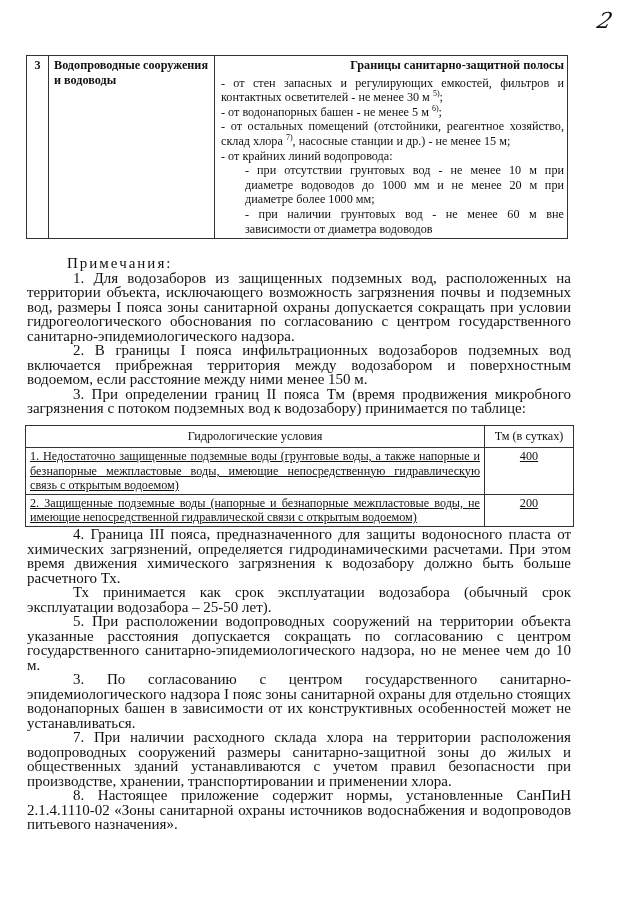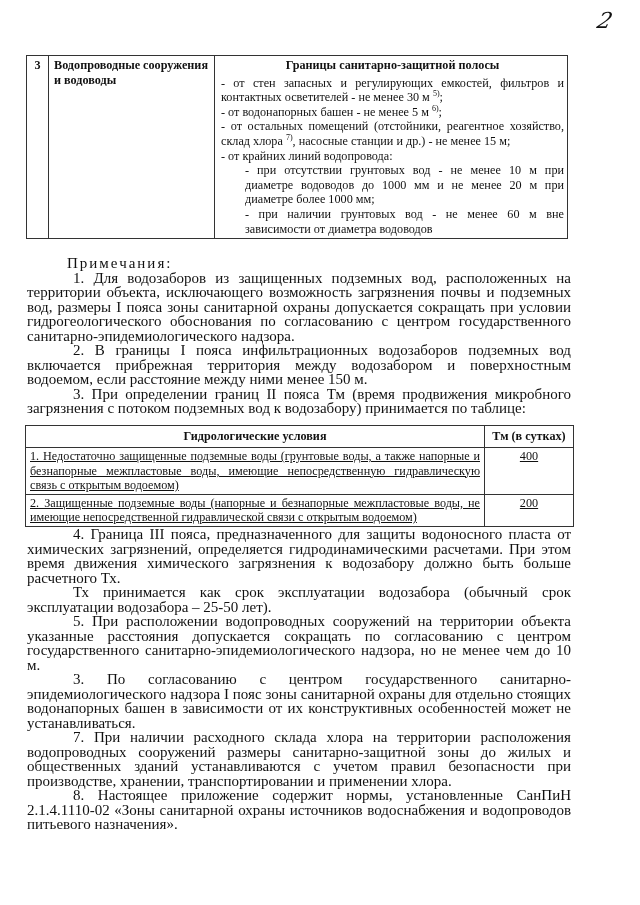--- a/index.html
+++ b/index.html
@@ -6,27 +6,27 @@
   body { width:640px; height:905px; position:relative; overflow:hidden;
          font-family:"Liberation Serif", "DejaVu Serif", serif; color:#111; }
   .page-num { position:absolute; left:598px; top:8px; font-family:"DejaVu Serif", serif;
               font-style:italic; font-size:22px; transform:skewX(-15deg); color:#111; }
   table { border-collapse:collapse; position:absolute; }
   td, th { border:1px solid #333; vertical-align:top; font-size:12.2px; line-height:14.6px; }
   #t1 { left:26px; top:55px; width:542px; }
   #t1 td.num { width:17px; text-align:center; font-weight:bold; padding:2px 2px; }
   #t1 td.name { width:155px; font-weight:bold; padding:2px 5px; }
   #t1 td.desc { padding:2px 3px 2px 6px; text-align:justify; }
-  #t1 .dh { font-weight:bold; text-align:center; margin-bottom:3px; }
+  #t1 .dh { font-weight:bold; text-align:right; margin-bottom:3px; }
   #t1 .sub { padding-left:24px; }
   .notes { position:absolute; left:27px; width:544px; font-size:15px; line-height:14.5px; text-align:justify; }
   .notes p { margin:0; text-indent:46px; }
   .notes .title { letter-spacing:2px; text-indent:0; padding-left:40px; }
   #t2 { left:25px; top:425px; width:549px; }
-  #t2 th { font-weight:bold; padding:3px 4px; height:15px; }
+  #t2 th { font-weight:normal; padding:3px 4px; height:15px; }
   #t2 td { padding:1px 4px; text-align:justify;text-decoration:underline; }
   #t2 td.tm { width:80px; text-align:center; }
   .sup { font-size:8px; vertical-align:super; line-height:0; }
 </style>
 </head>
 <body>
 
 <div class="page-num">2</div>
 
 <table id="t1">

